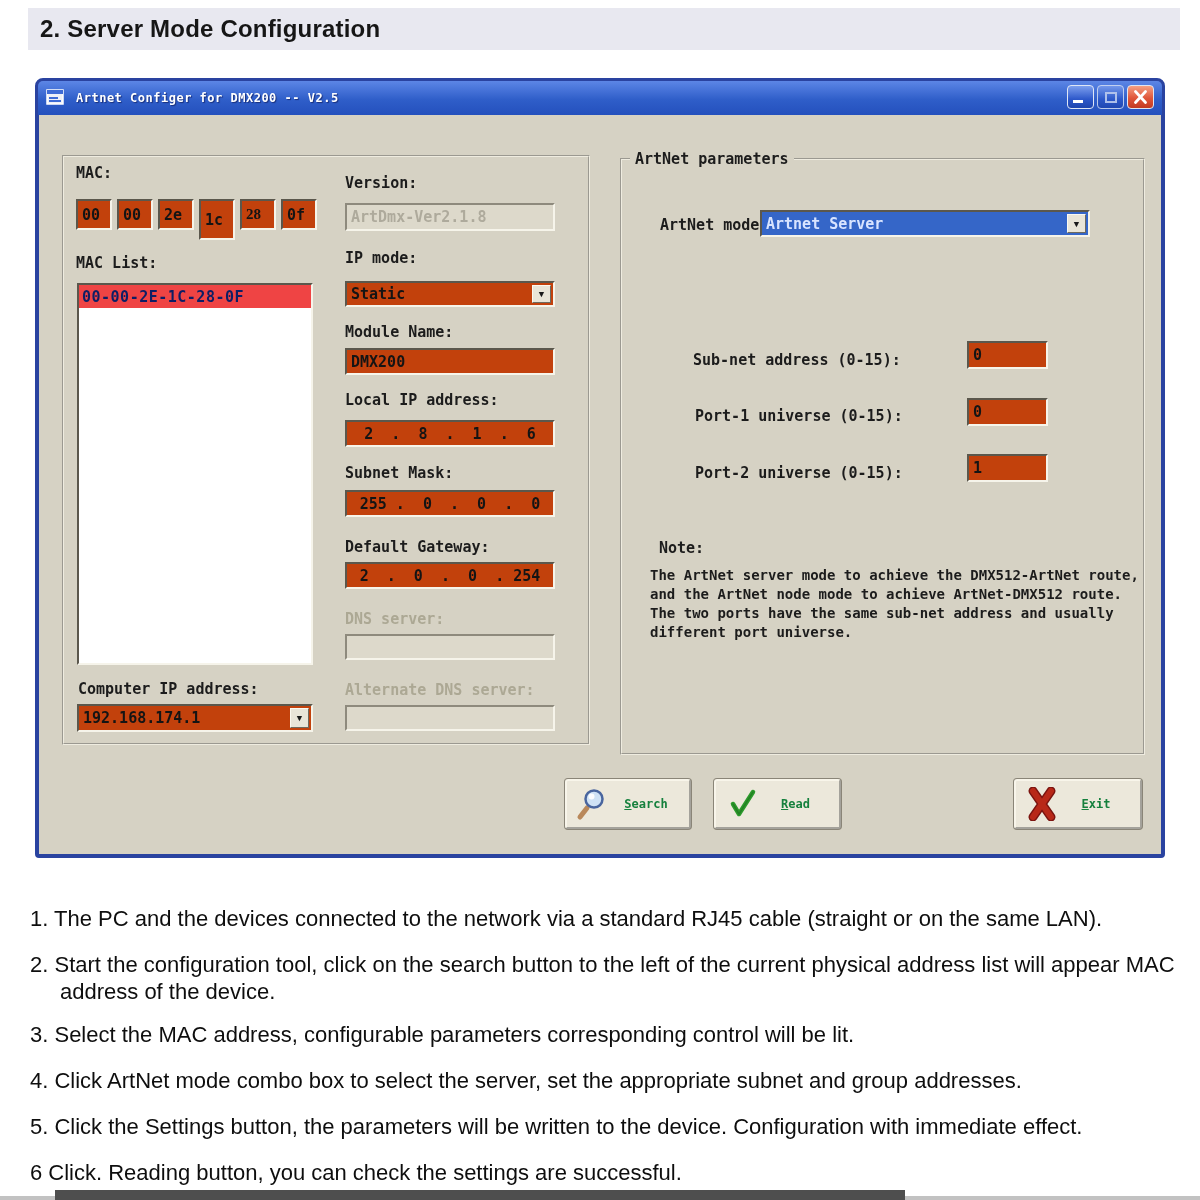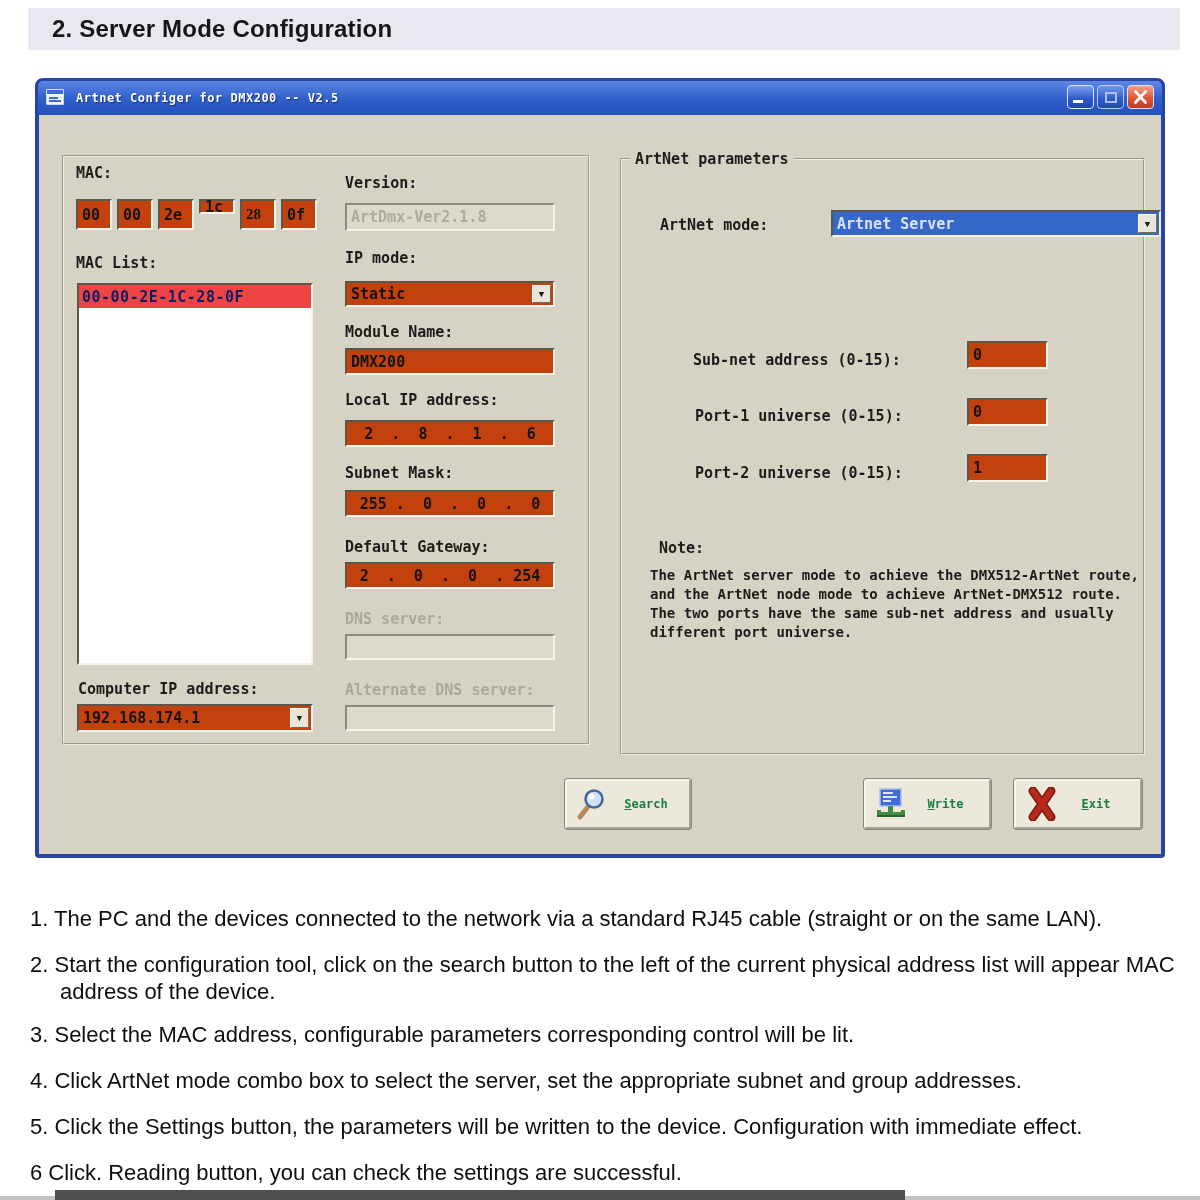--- a/index.html
+++ b/index.html
@@ -1,21 +1,21 @@
 <!DOCTYPE html>
 <html><head>
 <meta charset="utf-8">
 <style>
   * { margin:0; padding:0; box-sizing:border-box; }
   html,body { width:1200px; height:1200px; background:#ffffff; overflow:hidden; }
   body { font-family:"Liberation Sans", sans-serif; position:relative; }
 
   
   .heading-strip { position:absolute; left:28px; top:8px; width:1152px; height:42px;
-    background:#e8e8f0; display:flex; align-items:center; padding-left:24px; }
+    background:#e8e8f0; display:flex; align-items:center; padding-left:12px; }
   .heading-strip h1 { font-size:24px; font-weight:bold; color:#161616; letter-spacing:0.2px; }
 
   
   .dialog { position:absolute; left:35px; top:78px; width:1130px; height:780px;
     background:#d6d2c4; border:4px solid #2a43a0; border-radius:8px 8px 4px 4px; }
   .titlebar { position:absolute; left:-1px; top:-1px; width:1124px; height:34px;
     background:linear-gradient(#5c86e6 0%, #2f5ec9 55%, #2450bd 100%);
     border-radius:5px 5px 0 0; display:flex; align-items:center; }
   .title-icon { width:20px; height:18px; margin-left:8px; }
   .title-text { color:#ffffff; font-family:"DejaVu Sans Mono", monospace; font-weight:bold;
@@ -107,21 +107,21 @@
       </div>
     </div>
   </div>
 
   <div class="groupbox" style="left:23px; top:73px; width:528px; height:590px;"></div>
 
   <div class="lbl" style="left:37px; top:82px;">MAC:</div>
   <div class="field" style="left:37px;  top:117px; width:36px; height:31px;">00</div>
   <div class="field" style="left:78px;  top:117px; width:36px; height:31px;">00</div>
   <div class="field" style="left:119px; top:117px; width:36px; height:31px;">2e</div>
-  <div class="field" style="left:160px; top:117px; width:36px; height:15px;">1c</div>
+  <div class="field" style="left:160px; top:117px; width:36px; height:41px;">1c</div>
   <div class="field" style="left:201px; top:117px; width:36px; height:31px;font-family:Liberation Serif, serif;">28</div>
   <div class="field" style="left:242px; top:117px; width:36px; height:31px;">0f</div>
 
   <div class="lbl" style="left:37px; top:172px;">MAC List:</div>
   <div class="mac-list" style="left:38px; top:201px; width:236px; height:382px;">
     <div class="mac-list-item">00-00-2E-1C-28-0F</div>
   </div>
 
   <div class="lbl" style="left:39px; top:598px;">Computer IP address:</div>
   <div class="field" style="left:38px; top:622px; width:236px; height:28px;">
@@ -154,21 +154,21 @@
   <div class="field disabled" style="left:306px; top:552px; width:210px; height:26px;"></div>
 
   <div class="lbl disabled" style="left:306px; top:599px;">Alternate DNS server:</div>
   <div class="field disabled" style="left:306px; top:623px; width:210px; height:26px;"></div>
 
   <div class="groupbox" style="left:581px; top:76px; width:525px; height:597px;">
     <span class="group-label">ArtNet parameters</span>
   </div>
 
   <div class="lbl" style="left:621px; top:134px;">ArtNet mode:</div>
-  <div class="field" style="left:792px; top:128px; width:330px; height:27px; background:#3566c8; color:#d8e4ff;">
+  <div class="field" style="left:721px; top:128px; width:330px; height:27px; background:#3566c8; color:#d8e4ff;">
     <span>Artnet Server</span>
     <span class="combo-arrow">▼</span>
   </div>
 
   <div class="lbl" style="left:654px; top:269px;">Sub-net address (0-15):</div>
   <div class="field" style="left:928px; top:259px; width:81px; height:28px;">0</div>
   <div class="lbl" style="left:656px; top:325px;">Port-1 universe (0-15):</div>
   <div class="field" style="left:928px; top:316px; width:81px; height:28px;">0</div>
   <div class="lbl" style="left:656px; top:382px;">Port-2 universe (0-15):</div>
   <div class="field" style="left:928px; top:372px; width:81px; height:28px;">1</div>
@@ -178,35 +178,28 @@
 
   <div class="action-btn" style="left:526px; width:126px;">
     <svg class="icon" viewBox="0 0 34 34">
       <line x1="11" y1="21" x2="4" y2="30" stroke="#b9885a" stroke-width="5" stroke-linecap="round"></line>
       <circle cx="18" cy="12" r="8.5" fill="#cfe2f5" stroke="#49659e" stroke-width="2.5"></circle>
       <circle cx="15.5" cy="9.5" r="3" fill="#ffffff" opacity="0.9"></circle>
     </svg>
     <span class="btn-label"><span class="btn-key">S</span><span>earch</span></span>
   </div>
 
-
-  <div class="action-btn" style="left:825px; width:127px;">
+  <div class="action-btn" style="left:675px; width:127px;">
     <svg class="icon" viewBox="0 0 34 34">
-      <rect x="5" y="2" width="21" height="17" fill="#3e6bd6" stroke="#a9c0ea" stroke-width="1.5"></rect>
-      <rect x="8" y="5" width="10" height="2" fill="#dfe8fa"></rect>
-      <rect x="8" y="9" width="14" height="2" fill="#dfe8fa"></rect>
-      <rect x="8" y="13" width="8" height="2" fill="#dfe8fa"></rect>
-      <rect x="13" y="19" width="5" height="6" fill="#3f8c3f"></rect>
-      <rect x="2" y="25" width="28" height="5" fill="#3f8c3f"></rect>
-      <rect x="2" y="23" width="4" height="3" fill="#3f8c3f"></rect>
-      <rect x="26" y="23" width="4" height="3" fill="#3f8c3f"></rect>
-      <rect x="2" y="28" width="28" height="2" fill="#2c652c"></rect>
-    </svg>
-    <span class="btn-label"><span class="btn-key">W</span><span>rite</span></span>
-  </div>
+      <path d="M8 17 L14 27 L28 5" fill="none" stroke="#2c9a2c" stroke-width="4.5" stroke-linecap="round" stroke-linejoin="round"></path>
+      <path d="M8 17 L14 27 L28 5" fill="none" stroke="#1a6a1a" stroke-width="1.5" stroke-linecap="round" stroke-linejoin="round" opacity="0.5"></path>
+    </svg>
+    <span class="btn-label"><span class="btn-key">R</span><span>ead</span></span>
+  </div>
+
 
   <div class="action-btn" style="left:975px; width:128px;">
     <svg class="icon" viewBox="0 0 34 34">
       <path d="M8 4 L26 30 M26 4 L8 30" fill="none" stroke="#7a1410" stroke-width="9" stroke-linecap="round"></path>
       <path d="M8 4 L26 30 M26 4 L8 30" fill="none" stroke="#b82818" stroke-width="6" stroke-linecap="round"></path>
     </svg>
     <span class="btn-label"><span class="btn-key">E</span><span>xit</span></span>
   </div>
 
 </div>

